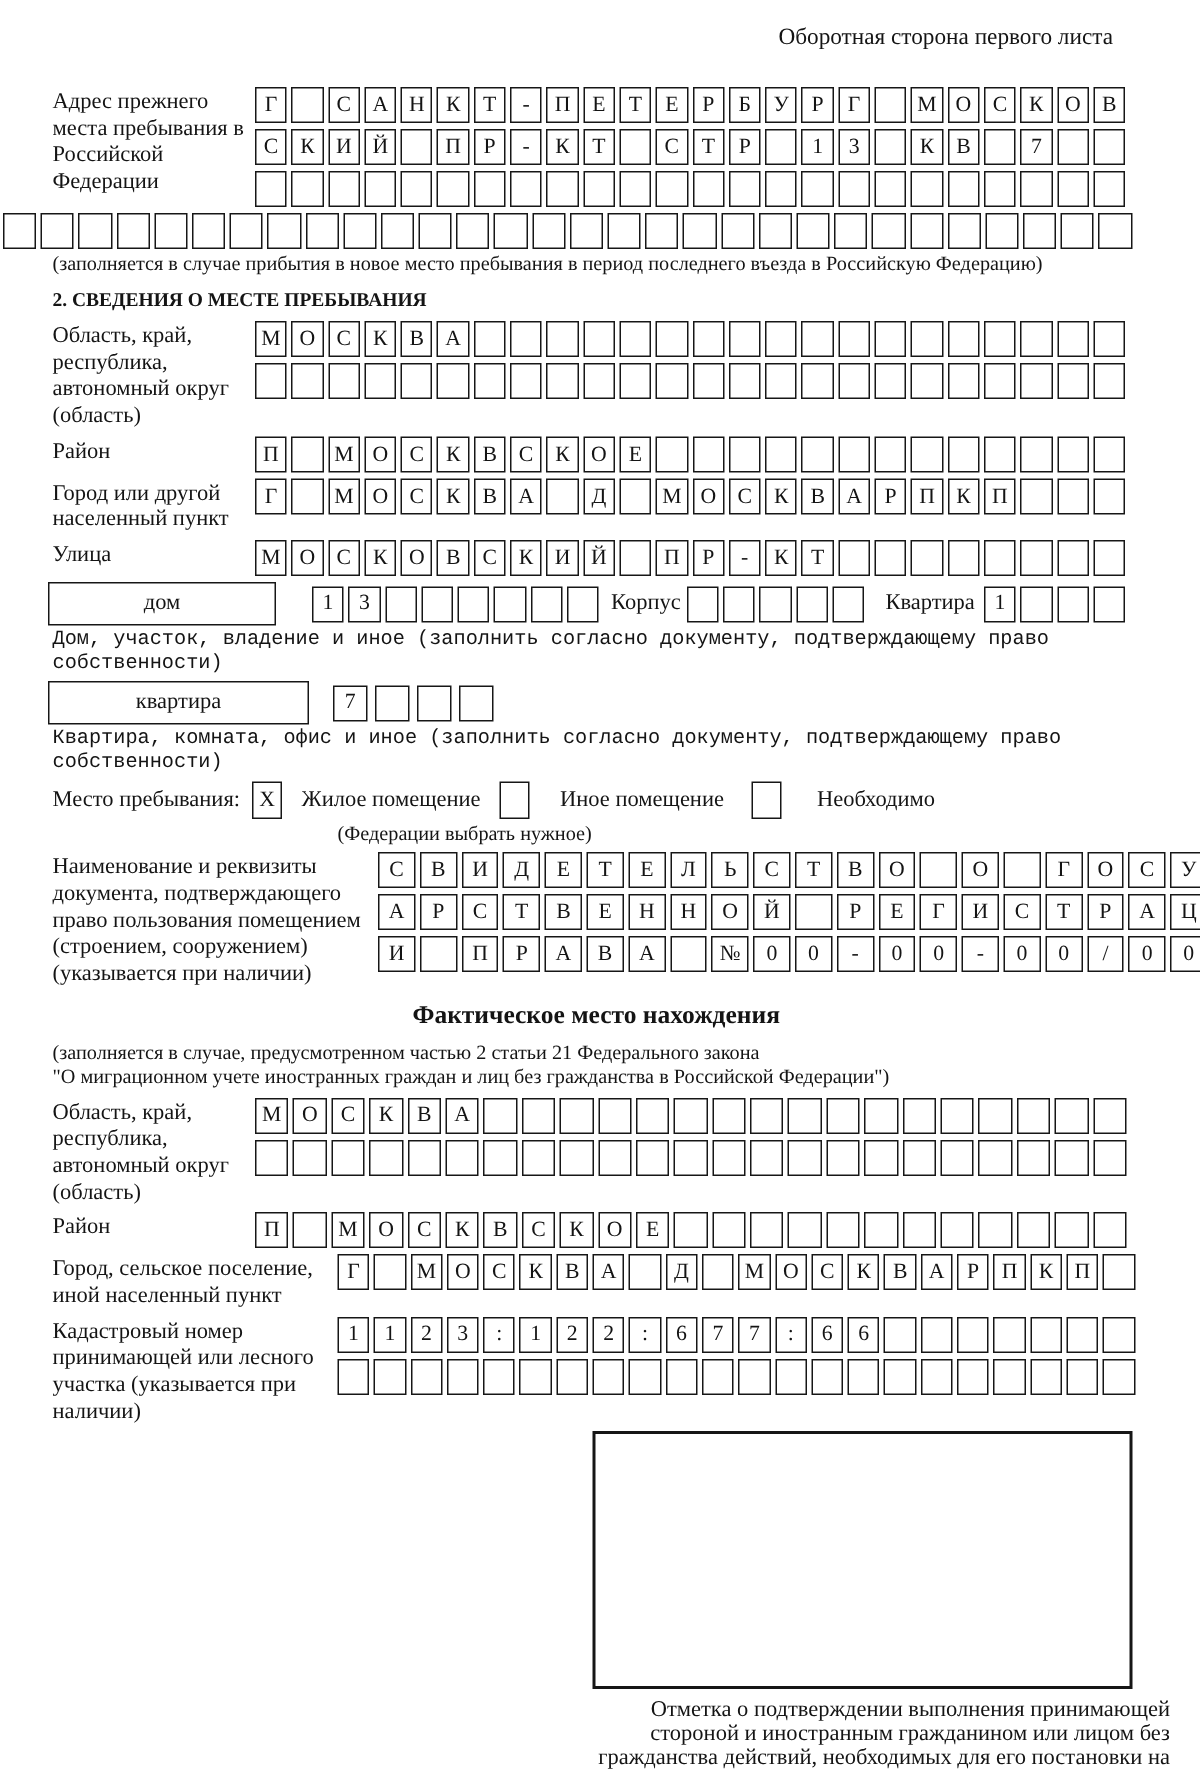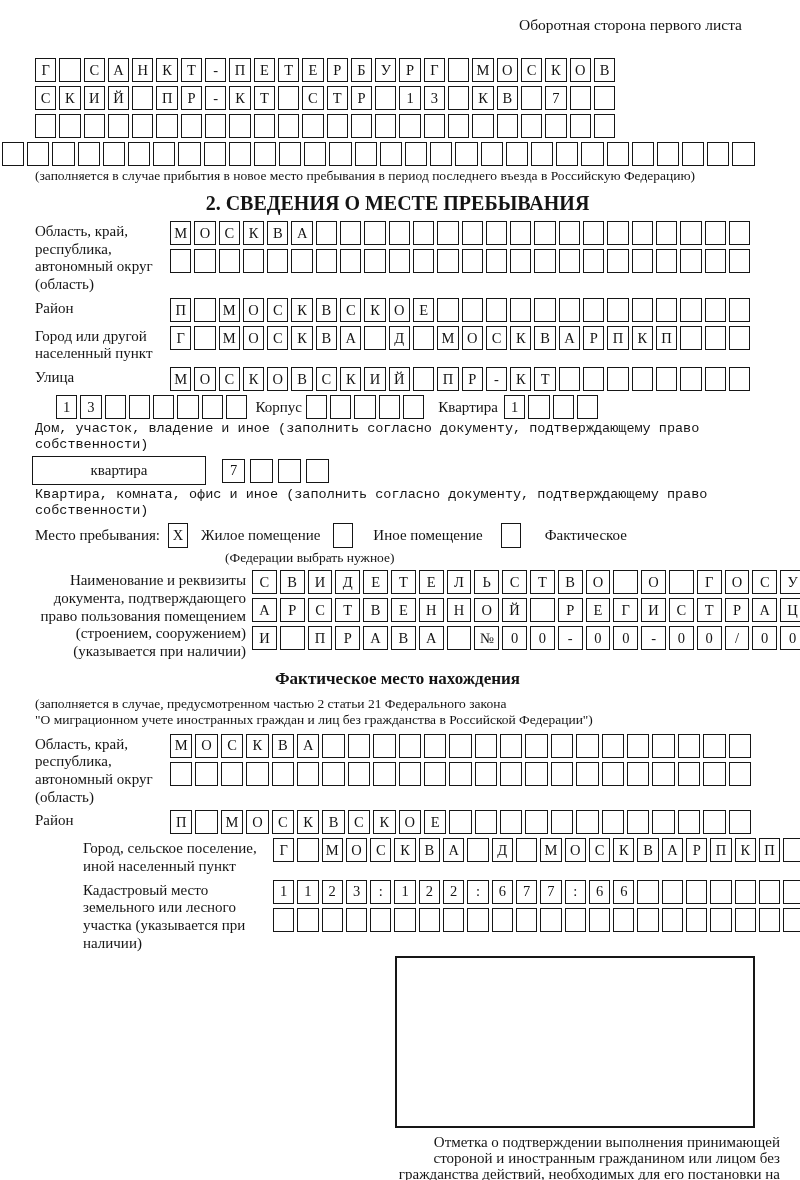--- a/index.html
+++ b/index.html
@@ -9,42 +9,42 @@
     color: #141414;
     font-family: "Liberation Serif", serif;
     position: relative; overflow: hidden;
   }
   .page { padding: 14px 40px 0 35px; }
 
   .header-note { text-align: right; font-size: 15.5px; margin: 2px 18px 24px 0; }
 
   .field-row { display: flex; align-items: flex-start; margin-bottom: 4px; }
   .field-label { flex: 0 0 135px; width: 135px; font-size: 15px; line-height: 1.18; padding-top: 2px; padding-right: 6px; }
-  .field-label.wide { flex: 0 0 190px; width: 190px; margin-left: 48px; }
-  .field-label.doc { flex: 0 0 217px; width: 217px; text-align: right; }
+  .field-label.wide { flex: 0 0 190px; width: 190px; }
+  .field-label.doc { flex: 0 0 217px; width: 217px; }
 
   .grid-col { display: flex; flex-direction: column; gap: 4px; }
 
   .cells { display: flex; gap: 3px; }
   .cell {
     flex: none; width: 21.3px; height: 24px;
     border: 1.6px solid #161616;
     display: flex; align-items: center; justify-content: center;
     font-size: 14.5px; line-height: 1; background: #fff;
   }
   .cells.w30 .cell { width: 22.2px; }
   .cells.w23 .cell { width: 22.4px; }
   .cells.w21 .cell { width: 24.8px; }
   .cells.sp  { gap: 5px; }
   .cells.sp .cell { width: 23px; }
 
   .fullrow { margin-left: -33px; margin-bottom: 2px; }
 
   .center-note { text-align: left; font-size: 13.5px; line-height: 16px; }
-  .section-title { text-align: center; font-size: 20px; font-weight: bold; margin: 8px 0 6px 0; }
+  .section-title { font-size: 13px; font-weight: bold; margin: 8px 0 6px 0; }
   .sub-title { text-align: center; font-size: 17px; font-weight: bold; margin: 8px 0 7px 0; }
 
   .house-row { display: flex; align-items: center; margin: 2px 0 2px -3px; }
   .wide-box {
     border: 1.6px solid #161616; height: 29px;
     display: flex; align-items: center; justify-content: center;
     font-size: 15px; flex: none;
   }
   .box-dom { width: 152px; }
   .box-kv  { width: 174px; }
@@ -73,20 +73,21 @@
   }
 </style>
 </head>
 <body>
 
 <div class="page">
 
   <div class="header-note">Оборотная сторона первого листа</div>
 
   <div class="field-row">
+    <div class="field-label">Адрес прежнего места пребывания в Российской Федерации</div>
     <div class="grid-col">
       <div class="cells">
           <span class="cell">Г</span>
           <span class="cell"></span>
           <span class="cell">С</span>
           <span class="cell">А</span>
           <span class="cell">Н</span>
           <span class="cell">К</span>
           <span class="cell">Т</span>
           <span class="cell">-</span>
@@ -339,20 +340,21 @@
         <span class="cell"></span>
         <span class="cell"></span>
         <span class="cell"></span>
         <span class="cell"></span>
         <span class="cell"></span>
         <span class="cell"></span>
       </div>
   </div>
 
   <div class="house-row">
+    <div class="wide-box box-dom">дом</div>
     <div class="cells" style="margin-left:24px">
         <span class="cell">1</span>
         <span class="cell">3</span>
         <span class="cell"></span>
         <span class="cell"></span>
         <span class="cell"></span>
         <span class="cell"></span>
         <span class="cell"></span>
         <span class="cell"></span>
       </div>
@@ -385,21 +387,21 @@
   </div>
   <div class="left-note">Квартира, комната, офис и иное (заполнить согласно документу, подтверждающему право собственности)</div>
 
   <div class="stay-row">
     <div class="stay-label">Место пребывания:</div>
     <div class="checkbox" style="margin-left:8px">X</div>
     <div class="stay-label" style="margin-left:13px">Жилое помещение</div>
     <div class="checkbox" style="margin-left:13px"></div>
     <div class="stay-label" style="margin-left:20px">Иное помещение</div>
     <div class="checkbox" style="margin-left:18px"></div>
-    <div class="stay-label" style="margin-left:24px">Фактическое</div>
+    <div class="stay-label" style="margin-left:24px">Необходимо</div>
   </div>
   <div class="stay-note">(Федерации выбрать нужное)</div>
 
   <div class="field-row doc-block">
     <div class="field-label doc">Наименование и реквизиты документа, подтверждающего право пользования помещением (строением, сооружением) (указывается при наличии)</div>
     <div class="grid-col">
       <div class="cells w21">
           <span class="cell">С</span>
           <span class="cell">В</span>
           <span class="cell">И</span>
@@ -579,21 +581,21 @@
         <span class="cell">А</span>
         <span class="cell">Р</span>
         <span class="cell">П</span>
         <span class="cell">К</span>
         <span class="cell">П</span>
         <span class="cell"></span>
       </div>
   </div>
 
   <div class="field-row">
-    <div class="field-label wide">Кадастровый место земельного или лесного участка (указывается при наличии)</div>
+    <div class="field-label wide">Кадастровый номер принимающей или лесного участка (указывается при наличии)</div>
     <div class="grid-col">
       <div class="cells">
           <span class="cell">1</span>
           <span class="cell">1</span>
           <span class="cell">2</span>
           <span class="cell">3</span>
           <span class="cell">:</span>
           <span class="cell">1</span>
           <span class="cell">2</span>
           <span class="cell">2</span>

